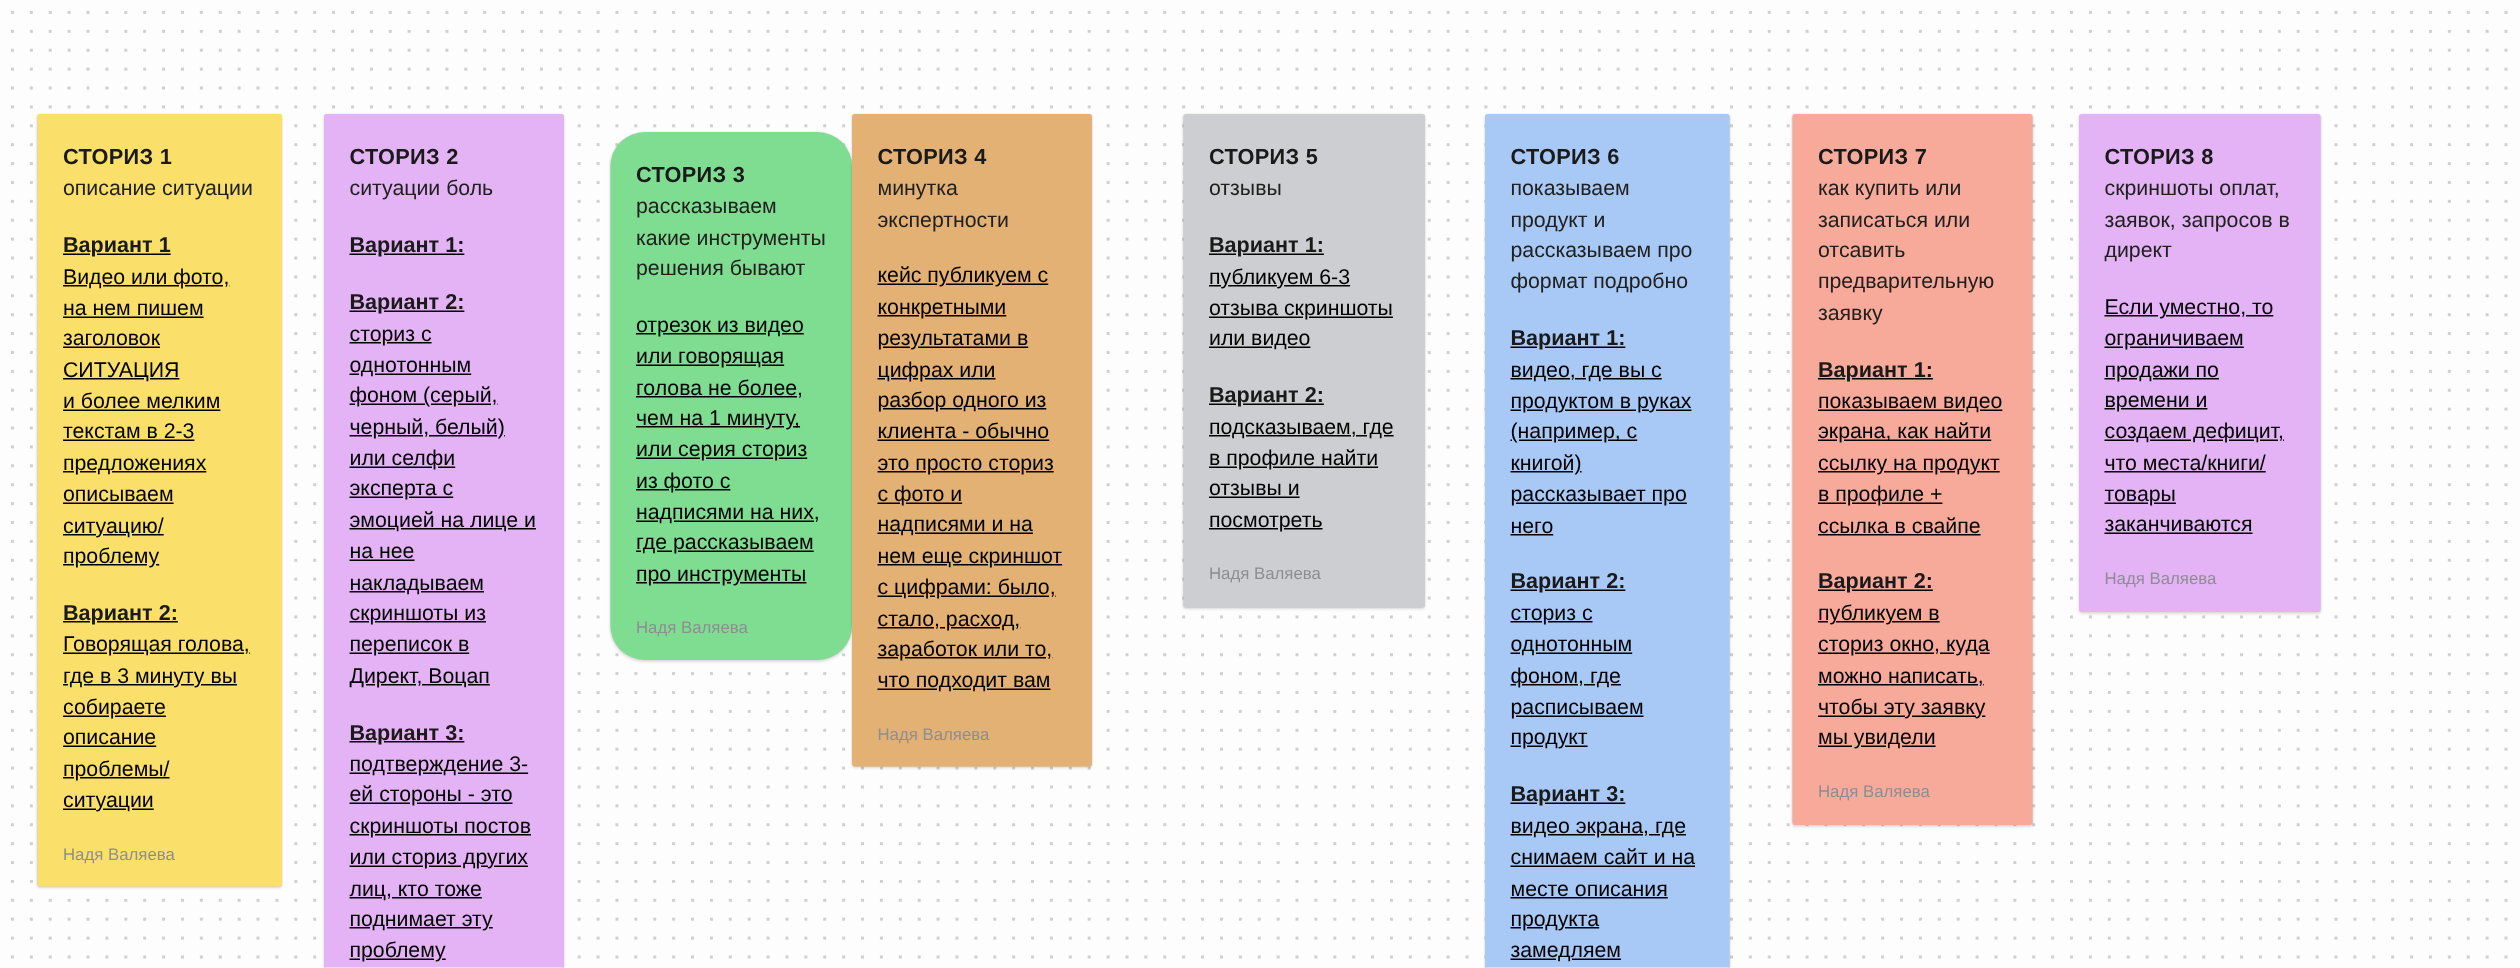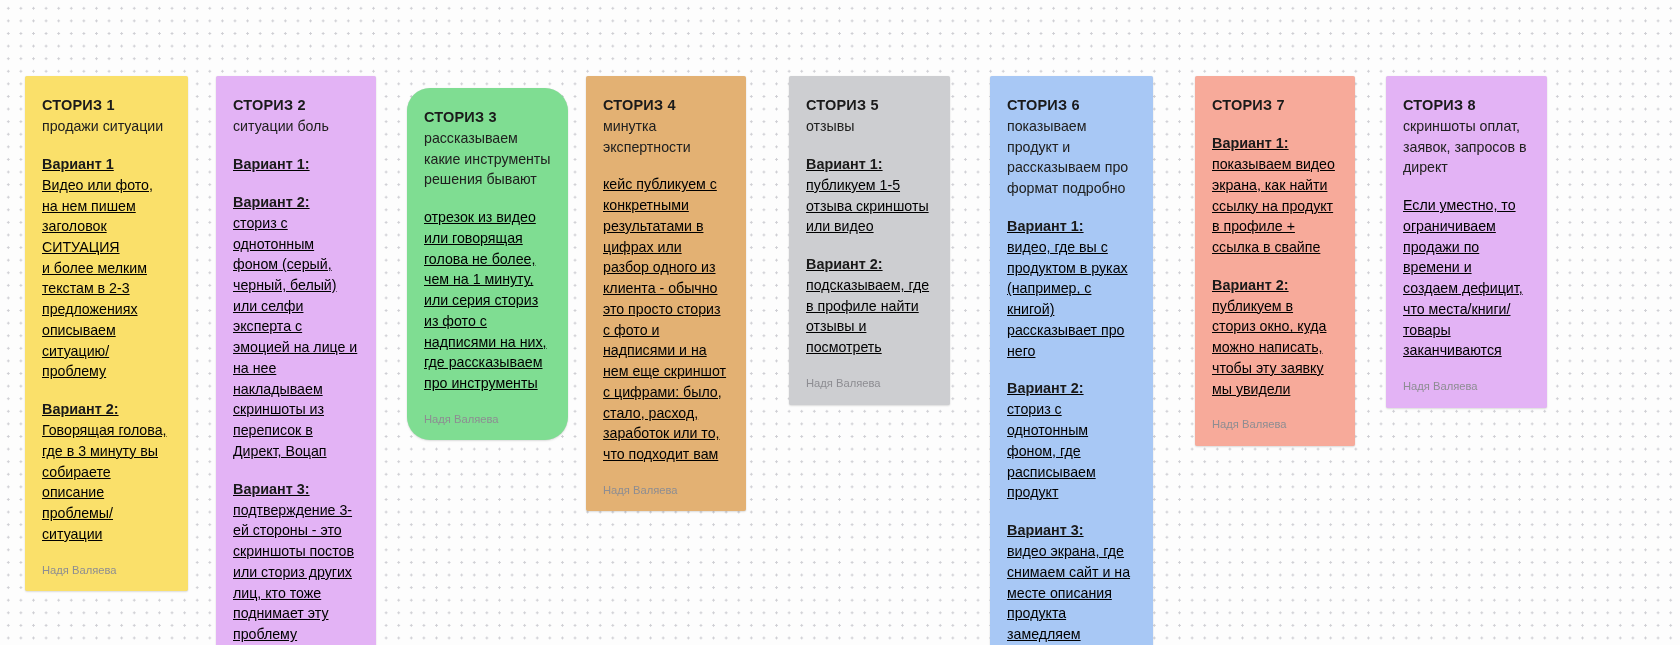--- a/index.html
+++ b/index.html
@@ -79,34 +79,34 @@
     margin-top: 18px;
     font-size: 11.2px;
     line-height: 1.3;
     color: #8d8d92;
     font-weight: normal;
   }
 
   .card.c1 { left: 25px;   top: 76px;  width: 163px; }
   .card.c2 { left: 216px;  top: 76px;  width: 160px; }
   .card.c3 { left: 407px;  top: 88px;  width: 161px; border-radius: 23px; }
-  .card.c4 { left: 586px;  top: 76px;  width: 160px; }
+  .card.c4 { left: 568px;  top: 76px;  width: 160px; }
   .card.c5 { left: 789px;  top: 76px;  width: 161px; }
   .card.c6 { left: 990px;  top: 76px;  width: 163px; }
   .card.c7 { left: 1195px; top: 76px;  width: 160px; }
   .card.c8 { left: 1386px; top: 76px;  width: 161px; }
 </style>
 </head>
 <body>
 
 <div id="board">
 
   <div class="card c1" style="background-color: rgb(250, 224, 106);">
     <div class="card-title">СТОРИЗ 1</div>
-    <div class="card-subtitle">продажи ситуации</div>
+    <div class="card-subtitle">описание ситуации</div>
     <div class="block">
       <div class="block-head">Вариант 1</div>
       <div class="block-body">Видео или фото, на нем пишем заголовок СИТУАЦИЯ
 и более мелким текстам в 2-3 предложениях описываем ситуацию/проблему</div>
     </div>
     <div class="block">
       <div class="block-head">Вариант 2:</div>
       <div class="block-body">Говорящая голова, где в 3 минуту вы собираете описание проблемы/ситуации</div>
     </div>
     <div class="author">Надя Валяева</div>
@@ -145,21 +145,21 @@
       <div class="block-body">кейс публикуем с конкретными результатами в цифрах или разбор одного из клиента - обычно это просто сториз с фото и надписями и на нем еще скриншот с цифрами: было, стало, расход, заработок или то, что подходит вам</div>
     </div>
     <div class="author">Надя Валяева</div>
   </div>
 
   <div class="card c5" style="background-color: rgb(205, 206, 209);">
     <div class="card-title">СТОРИЗ 5</div>
     <div class="card-subtitle">отзывы</div>
     <div class="block">
       <div class="block-head">Вариант  1:</div>
-      <div class="block-body">публикуем 1-5 отзыва скриншоты или видео</div>
+      <div class="block-body">публикуем 6-3 отзыва скриншоты или видео</div>
     </div>
     <div class="block">
       <div class="block-head">Вариант 2:</div>
       <div class="block-body">подсказываем, где в профиле найти отзывы и посмотреть</div>
     </div>
     <div class="author">Надя Валяева</div>
   </div>
 
   <div class="card c6" style="background-color: rgb(168, 200, 245);">
     <div class="card-title">СТОРИЗ 6</div>
@@ -174,20 +174,21 @@
     </div>
     <div class="block">
       <div class="block-head">Вариант 3:</div>
       <div class="block-body">видео экрана, где снимаем сайт и на месте описания продукта замедляем скорость видео</div>
     </div>
 
   </div>
 
   <div class="card c7" style="background-color: rgb(247, 170, 154);">
     <div class="card-title">СТОРИЗ 7</div>
+    <div class="card-subtitle">как купить или записаться или отсавить предварительную заявку</div>
     <div class="block">
       <div class="block-head">Вариант  1:</div>
       <div class="block-body">показываем видео экрана, как найти ссылку на продукт в профиле + ссылка в свайпе</div>
     </div>
     <div class="block">
       <div class="block-head">Вариант 2:</div>
       <div class="block-body">публикуем в сториз окно, куда можно написать, чтобы эту заявку мы увидели</div>
     </div>
     <div class="author">Надя Валяева</div>
   </div>

